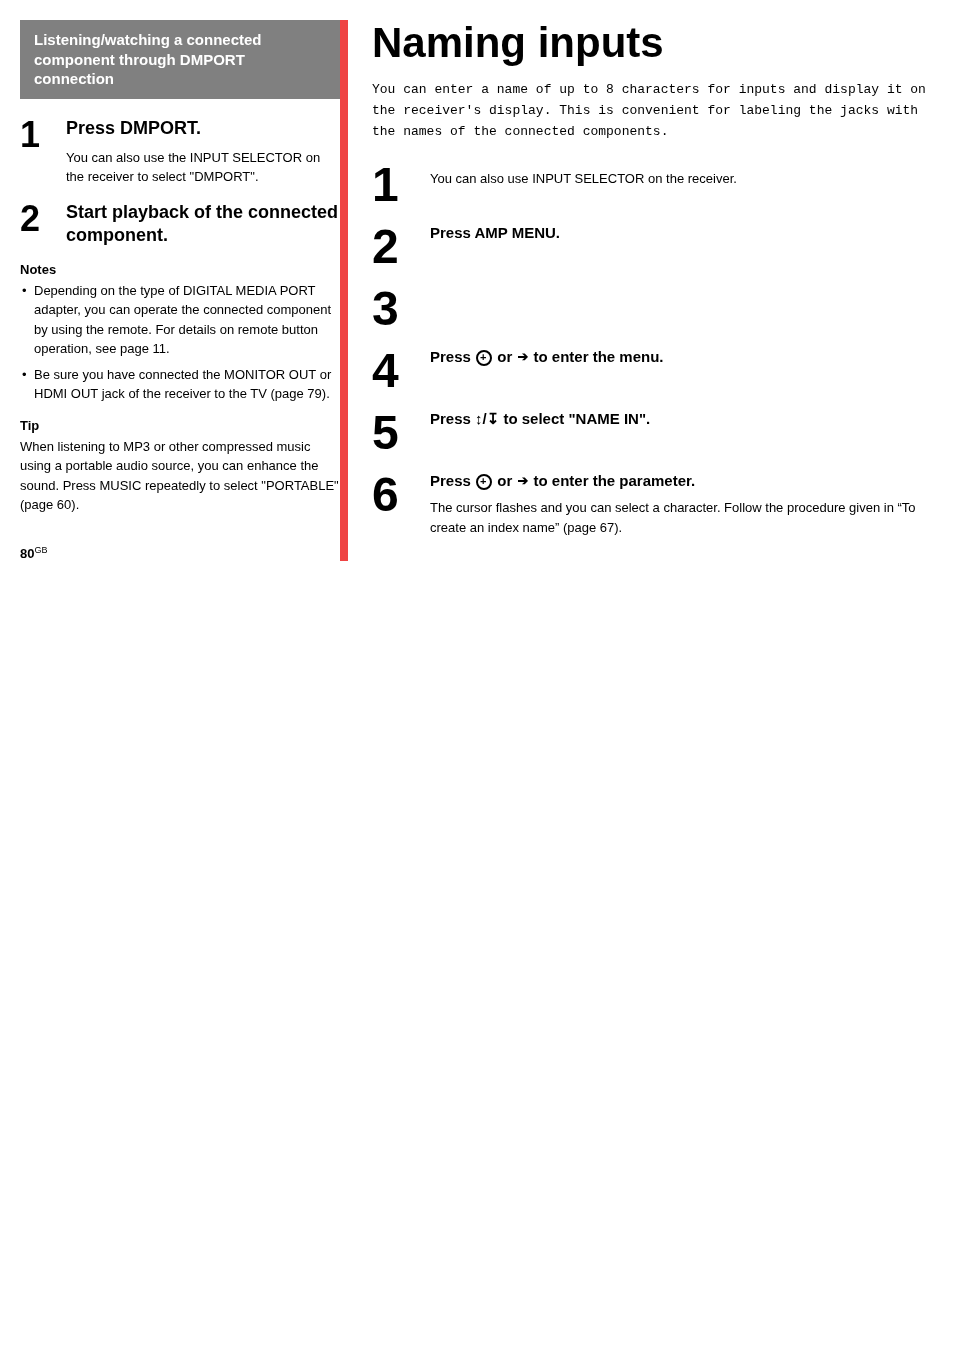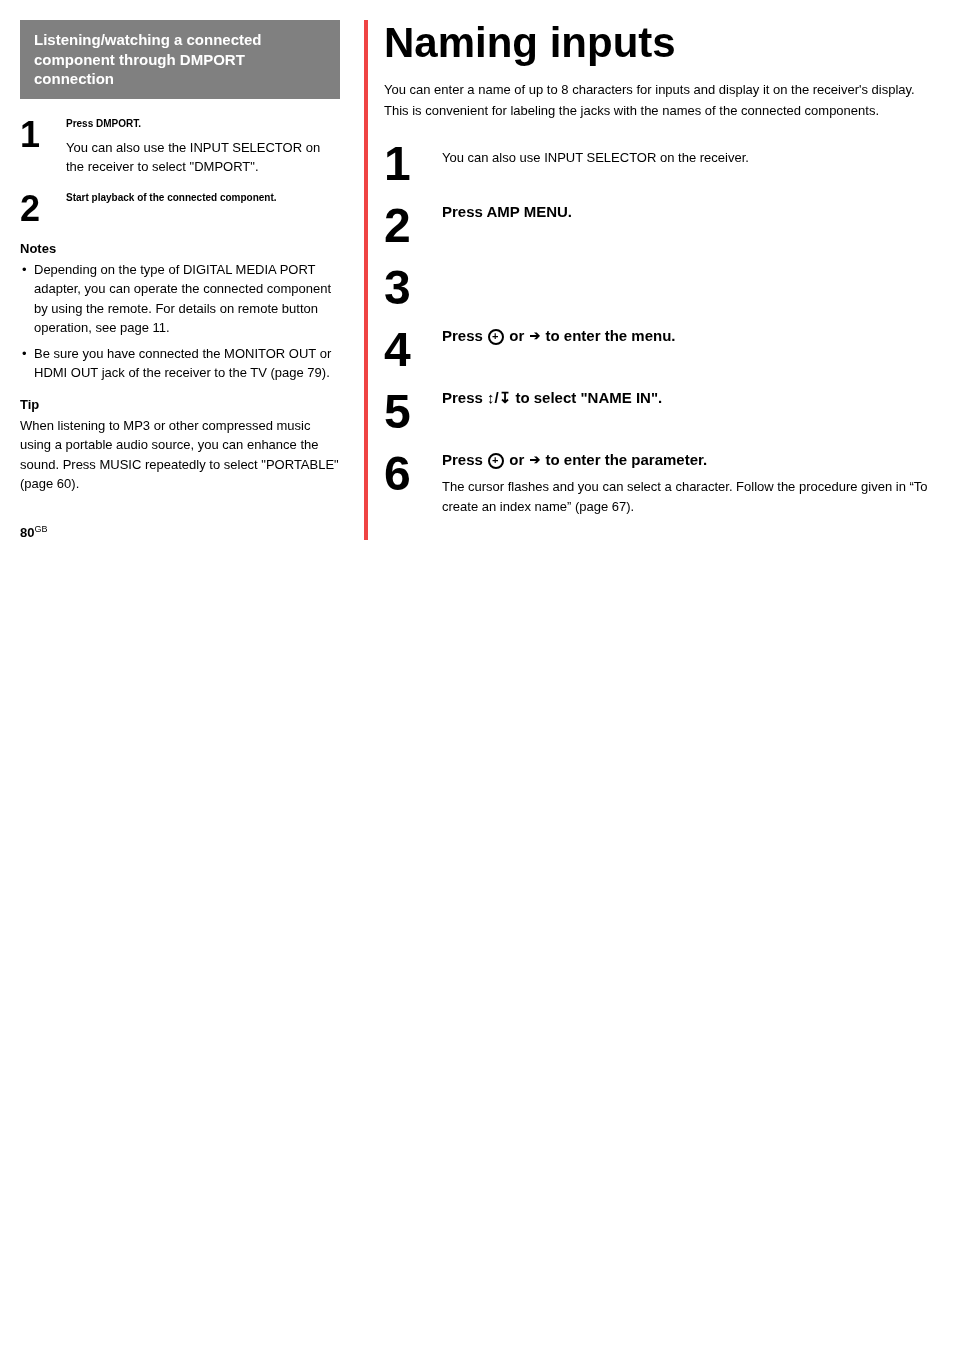--- a/index.html
+++ b/index.html
@@ -9,35 +9,34 @@
       font-family: Arial, Helvetica, sans-serif;
       font-size: 13px;
       color: #000000;
       width: 954px;
       min-height: 1352px;
       padding: 20px;
     }
 
     .page-layout {
       display: flex;
-      gap: 24px;
       width: 100%;
     }
 
     
     .left-col {
       width: 320px;
       flex-shrink: 0;
     }
 
     
     .right-col {
       flex: 1;
-      border-left: 4px solid #ef4444;
-      padding-left: 16px;
+      border-left: 8px solid #ef4444;
+      padding-left: 24px;
     }
 
     
     .section-box {
       background: #808080;
       color: #ffffff;
       padding: 10px 14px;
       margin-bottom: 18px;
     }
 
@@ -65,21 +64,21 @@
 
     .step-number.large {
       font-size: 48px;
     }
 
     .step-content {
       flex: 1;
     }
 
     .step-title {
-      font-size: 10px;
+      font-size: 18px;
       font-weight: bold;
       line-height: 1.3;
     }
 
     .step-body {
       font-size: 13px;
       line-height: 1.5;
       margin-top: 8px;
     }
 
@@ -133,20 +132,21 @@
       font-size: 42px;
       font-weight: bold;
       margin-bottom: 14px;
       line-height: 1.1;
     }
 
     .intro-text {
       font-size: 13px;
       line-height: 1.6;
       margin-bottom: 18px;
+      font-family: Liberation Mono, monospace;
     }
 
     
     .step-right .step-number {
       font-size: 48px;
       min-width: 50px;
     }
 
     .step-right .step-title {
       font-size: 15px;

